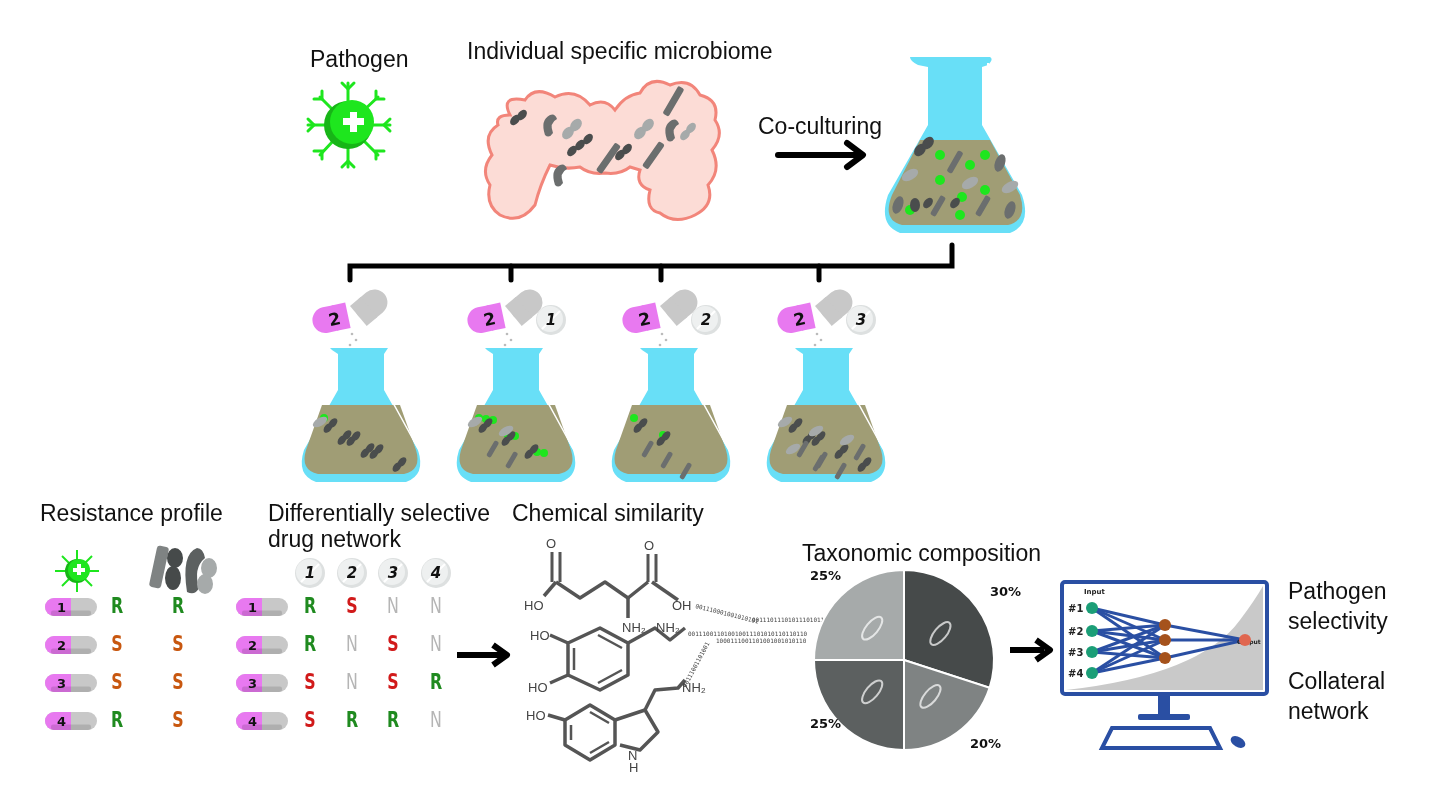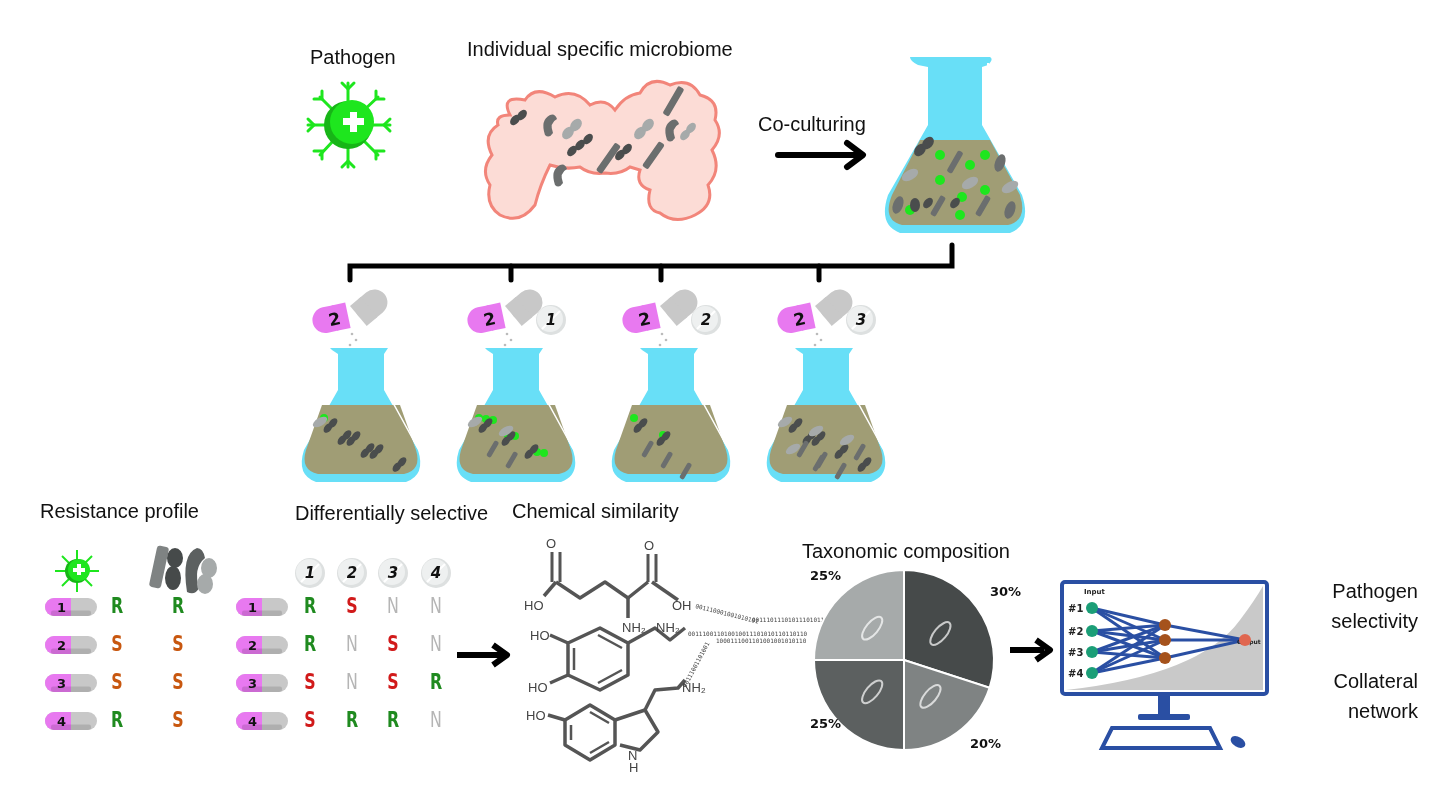--- a/index.html
+++ b/index.html
@@ -1,19 +1,19 @@
 <!DOCTYPE html>
 <html><head>
 <meta charset="utf-8">
 <style>
   html, body { margin: 0; padding: 0; background: #ffffff; }
   body { width: 1431px; height: 797px; position: relative; overflow: hidden;
          font-family: "Liberation Sans", sans-serif; color: #111; }
-  .lbl { position: absolute; font-size: 20px; color: #111; white-space: nowrap; }
-  .center { text-align: right; }
+  .lbl { position: absolute; font-size: 23px; color: #111; white-space: nowrap; }
+  .center { text-align: left; }
   svg { position: absolute; overflow: visible; }
   .letter { position: absolute; font-family: "DejaVu Sans", sans-serif; font-weight: bold;
             font-size: 22px; transform: scaleX(0.72); transform-origin: center; width: 20px; text-align: center; }
   .bin { font-family: "DejaVu Sans Mono", monospace; font-size: 6px; fill: #444; }
   .chem { font-family: "Liberation Sans", sans-serif; font-size: 13px; fill: #444; }
   .pct { font-family: "DejaVu Sans", sans-serif; font-weight: bold; font-size: 13px; fill: #111; }
 </style>
 </head>
 <body>
 
@@ -278,20 +278,21 @@
       <ellipse cx="20" cy="132" rx="4" ry="8" transform="rotate(60 20 132)" fill="#a6aaaa"></ellipse>
       <ellipse cx="51" cy="141" rx="4" ry="8" transform="rotate(60 51 141)" fill="#a6aaaa"></ellipse>
       <ellipse cx="82" cy="150" rx="4" ry="8" transform="rotate(60 82 150)" fill="#a6aaaa"></ellipse>
       <ellipse cx="28" cy="159" rx="4" ry="8" transform="rotate(60 28 159)" fill="#a6aaaa"></ellipse>
     </svg>
   </div>
 
 <div class="lbl" style="left:40px;top:500px;">Resistance profile</div>
 <div class="lbl center" style="left:268px;top:500px;width:220px;line-height:26px;">
   <div>Differentially selective</div>
+  <div>drug network</div>
 </div>
 <div class="lbl" style="left:512px;top:500px;">Chemical similarity</div>
 <div class="lbl" style="left:802px;top:500px;margin-top:40px;">Taxonomic composition</div>
 
 <svg style="left:52px;top:548px" width="50" height="46">
   <g stroke="#1ee61e" stroke-width="2" fill="none">
       <line x1="25" y1="23" x2="25" y2="2"></line>
       <line x1="25" y1="23" x2="25" y2="44"></line>
       <line x1="25" y1="23" x2="3" y2="23"></line>
       <line x1="25" y1="23" x2="47" y2="23"></line>

